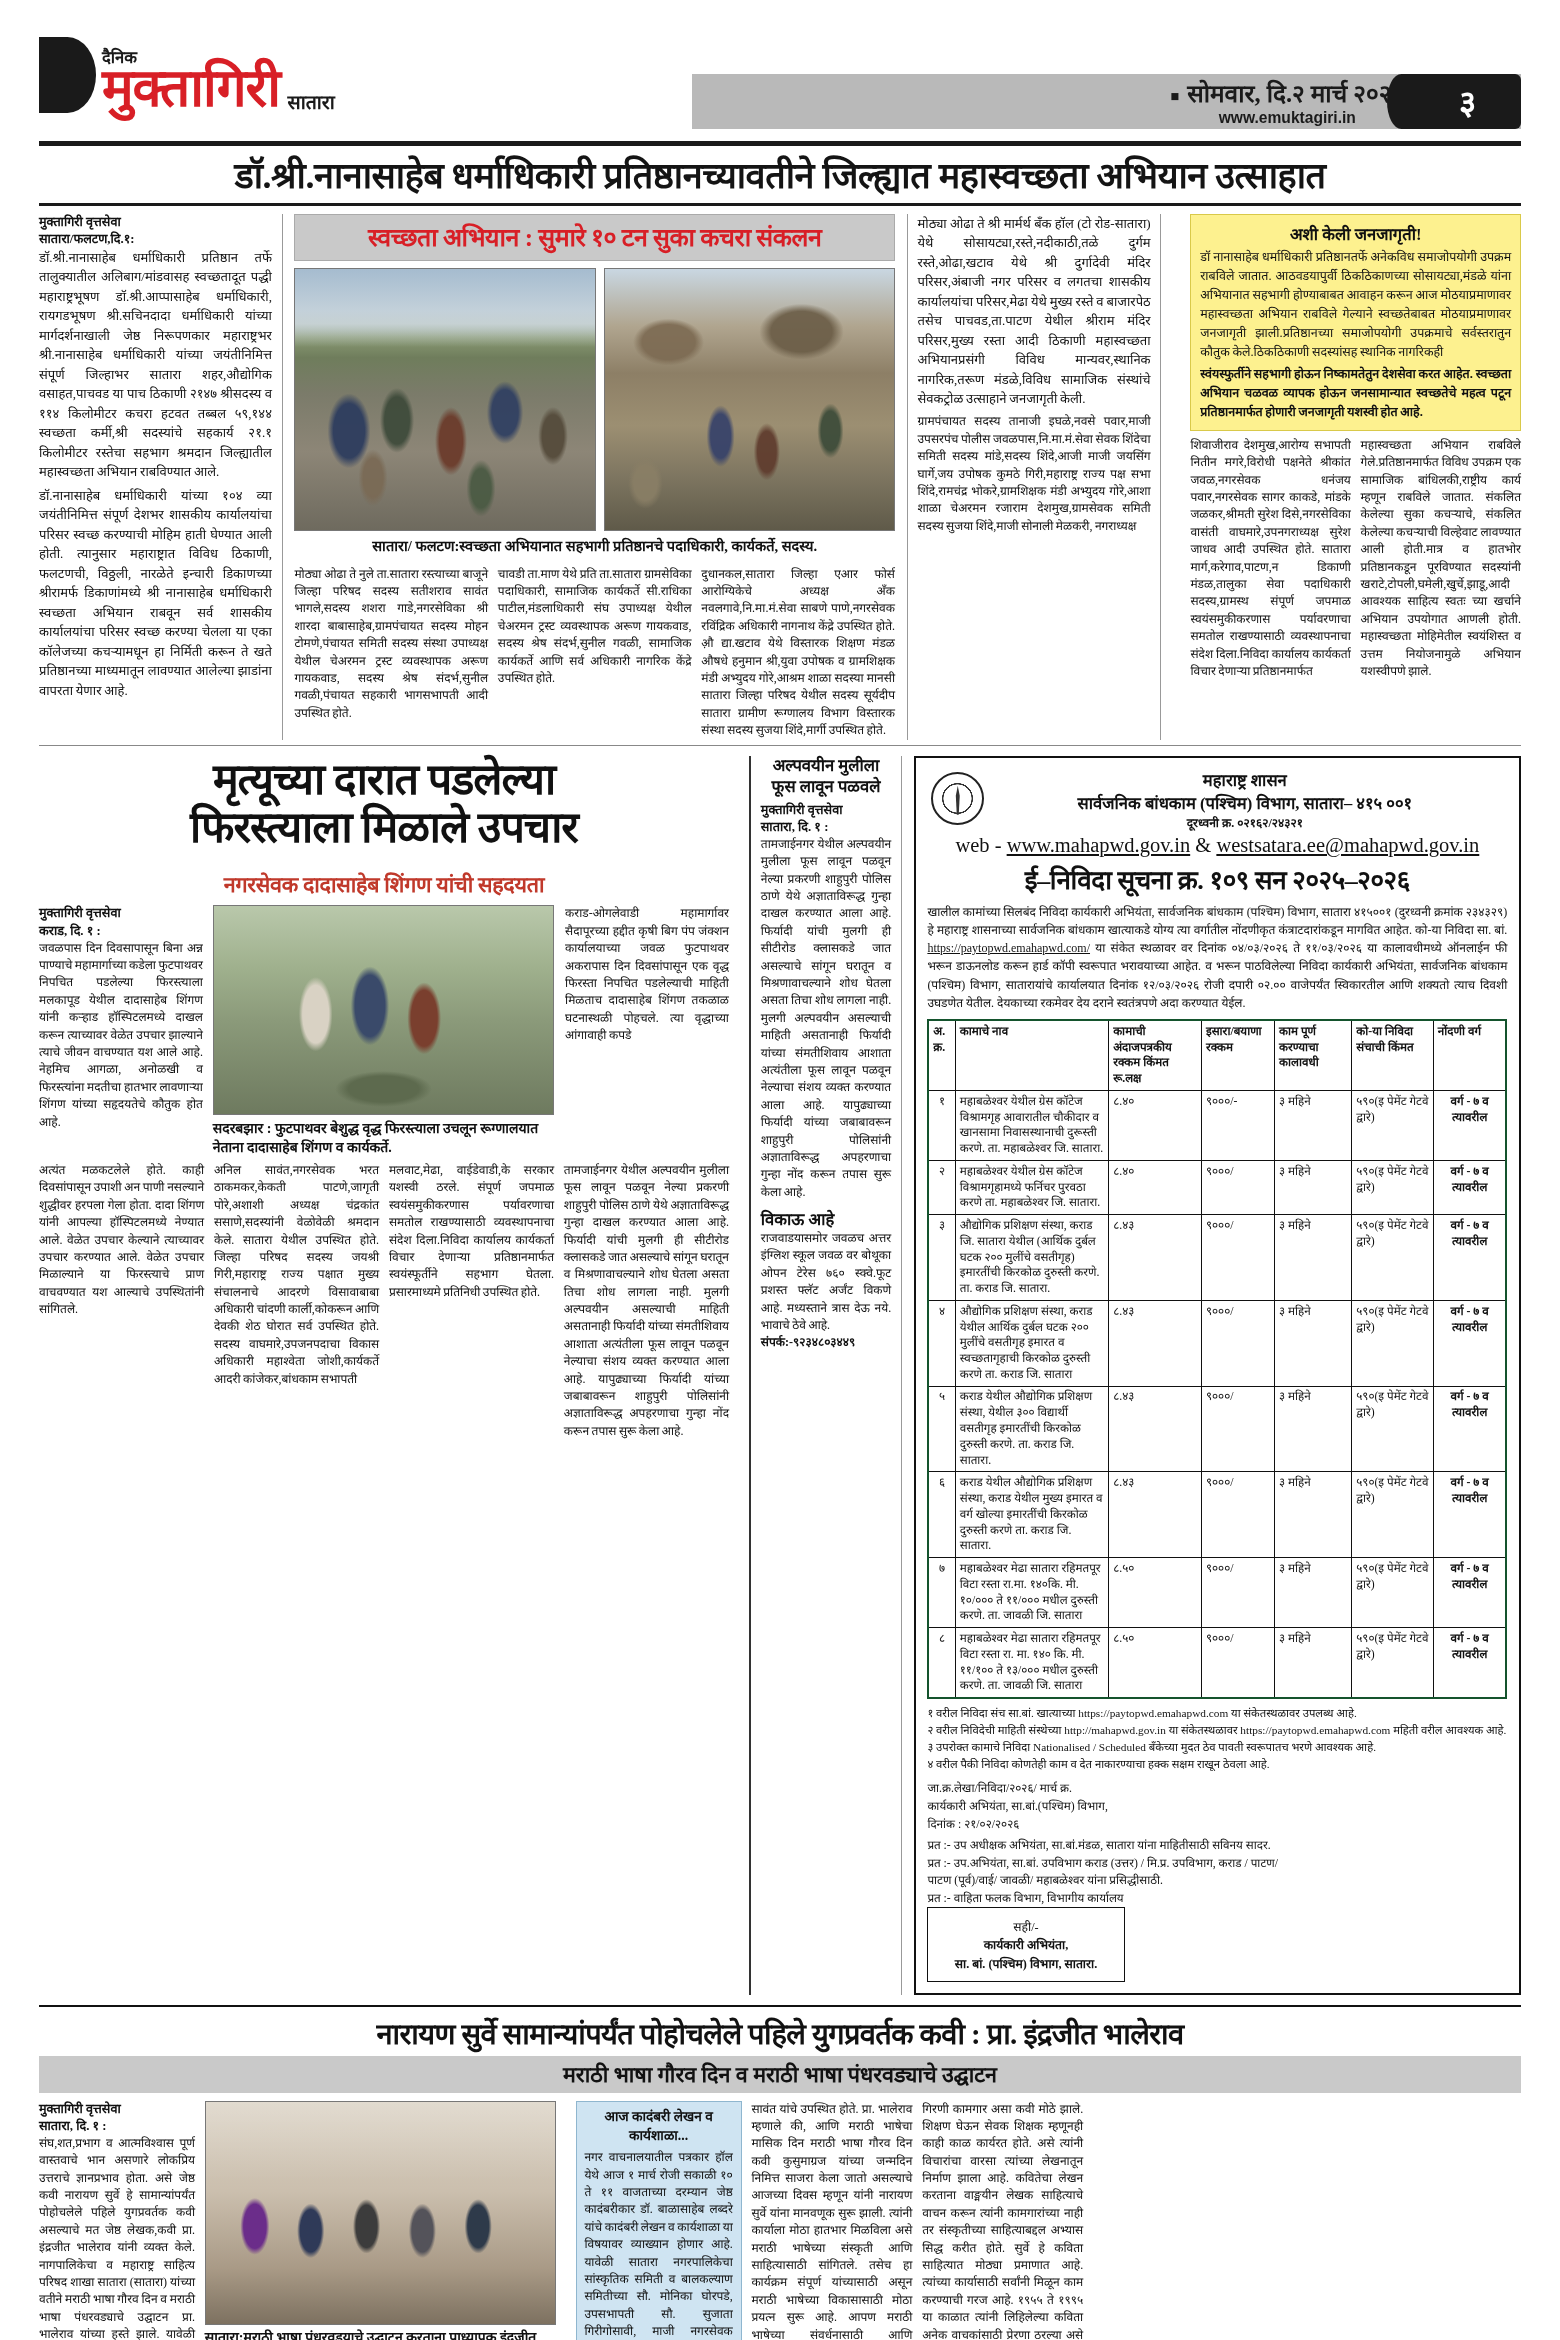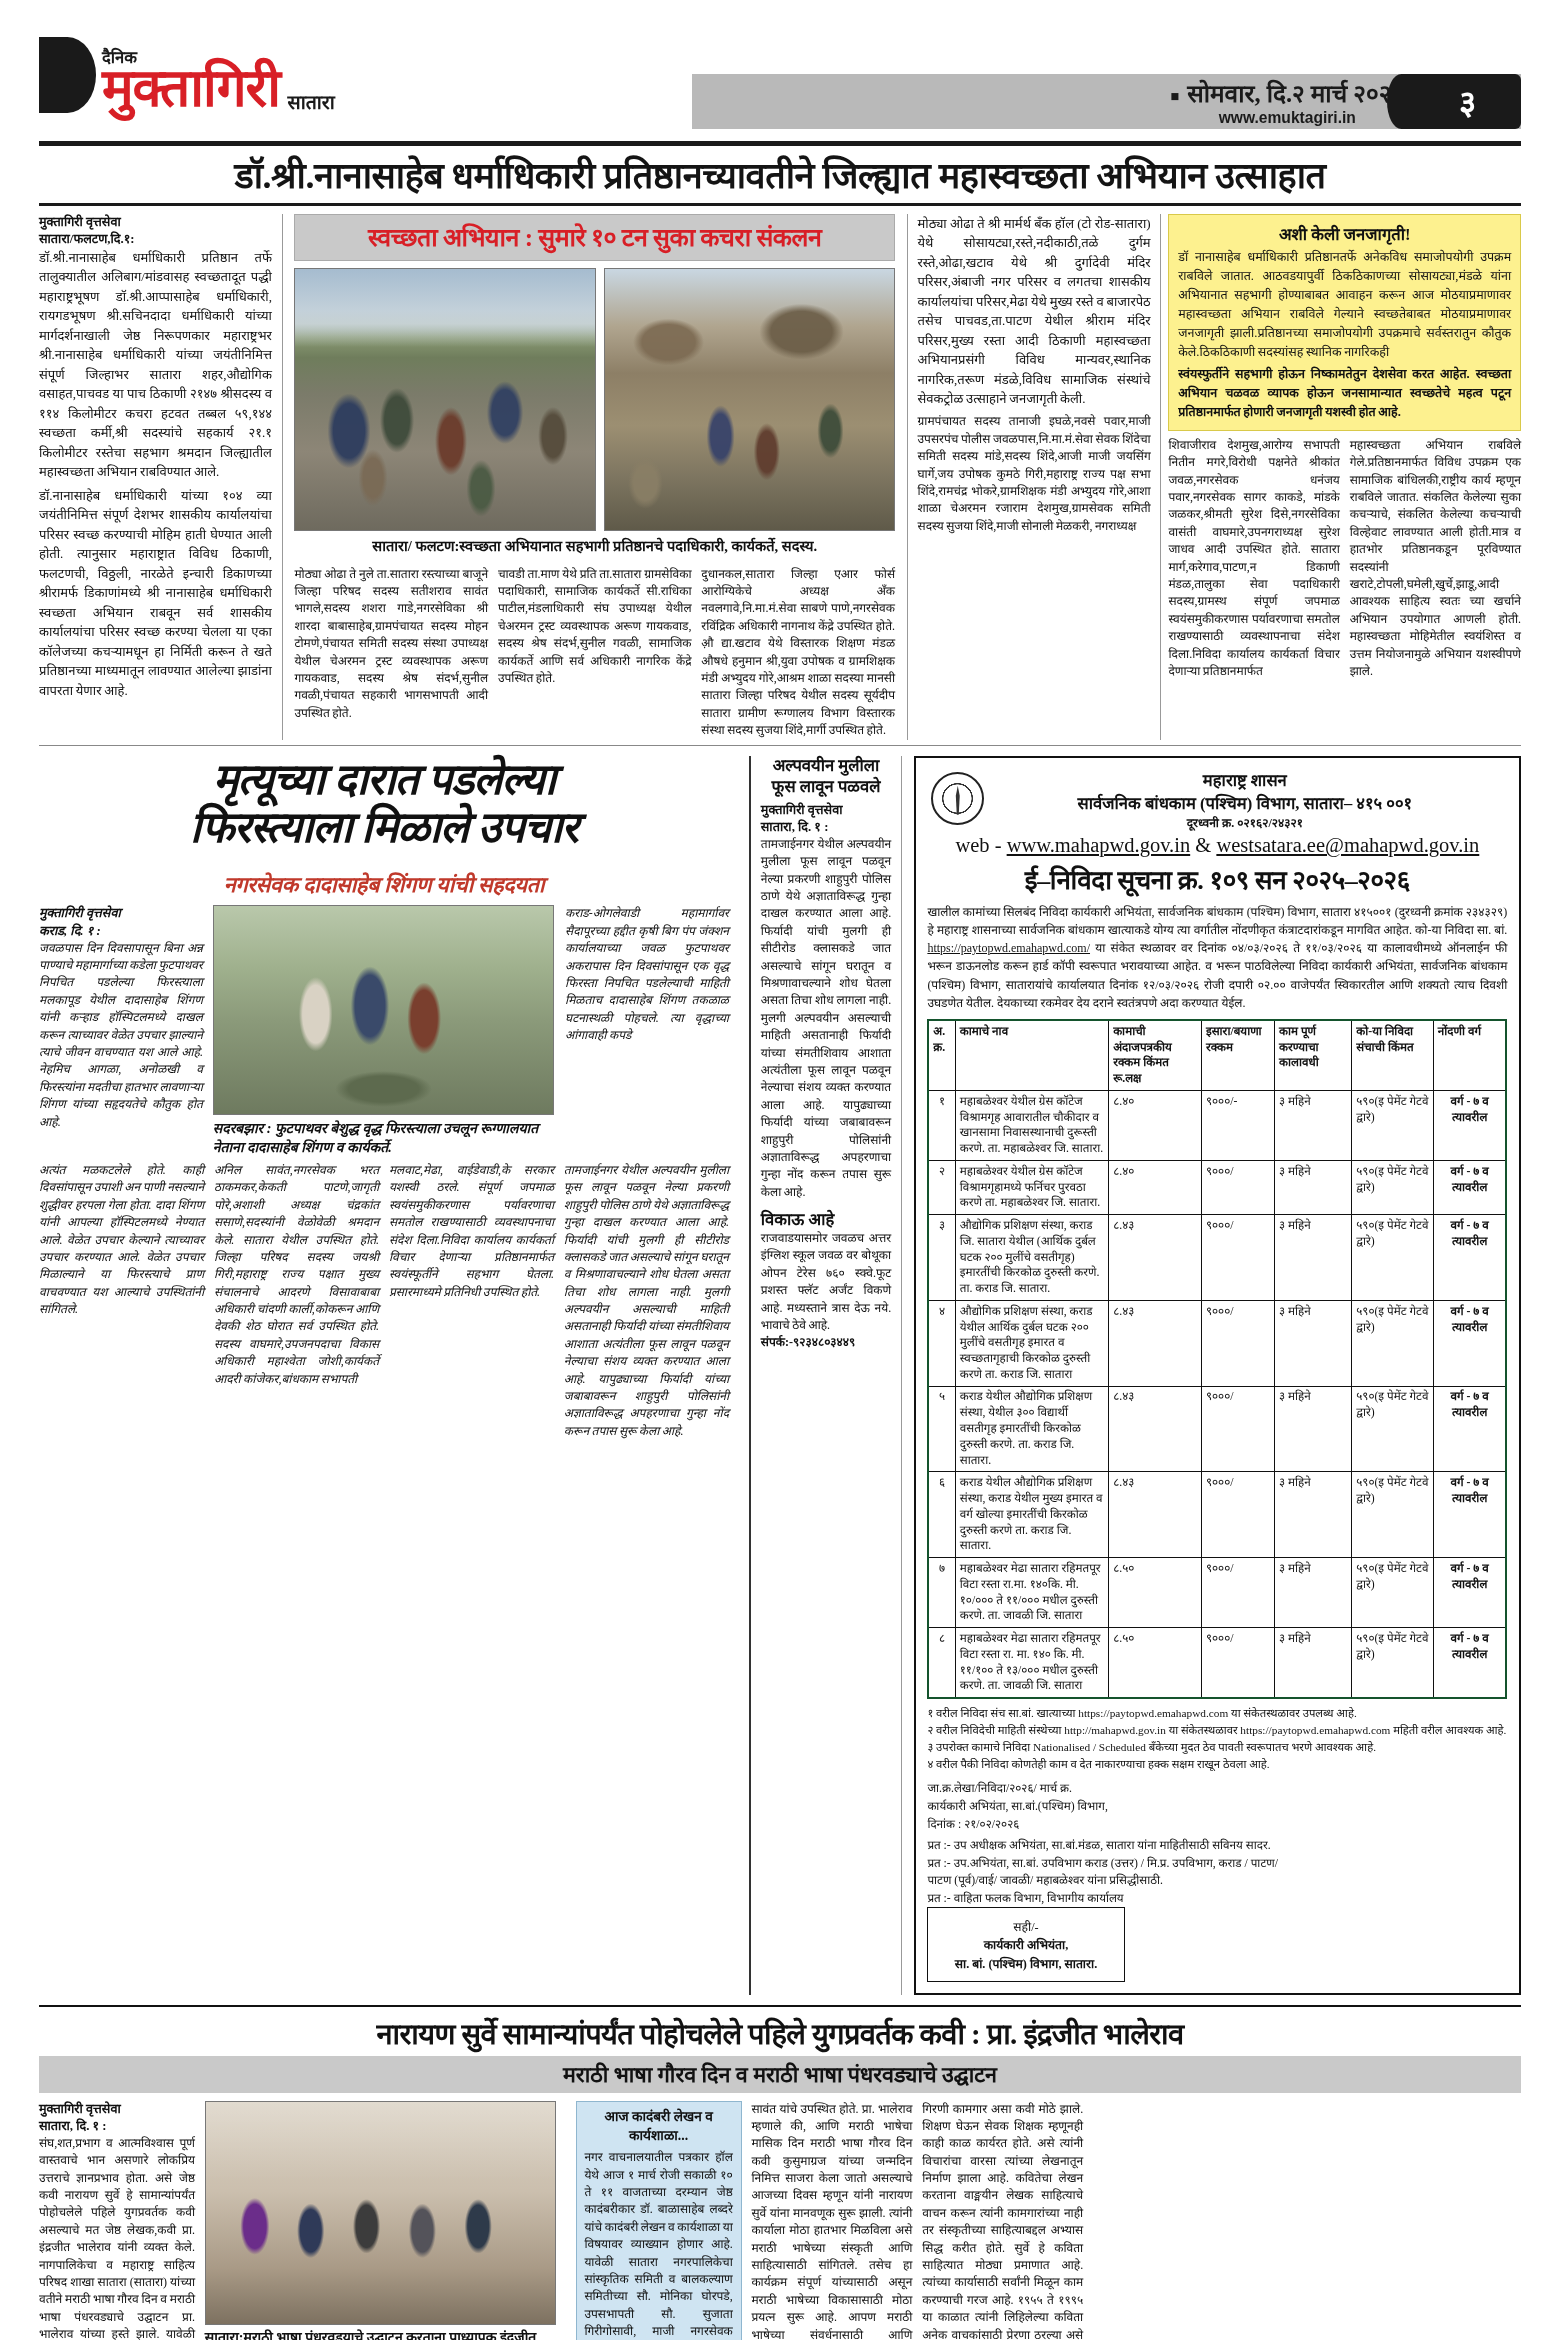--- a/index.html
+++ b/index.html
@@ -59,21 +59,21 @@
     font-size: 36px; font-weight: bold; letter-spacing: -0.5px;
     line-height: 1.15; color: #141414; white-space: nowrap;
   }
   .rule-med { height: 2.9px; background: #1a1a1a; margin: 3.9px 39px 0 39px; }
 
   
   .top-sec { display: flex; margin: 7.8px 39px 0 39px; gap: 0; }
   .col-news-a { width: 244px; padding-right: 9.8px; border-right: 1px solid #999; }
   .col-mid { width: 624px; padding: 0 11.7px; }
   .col-news-b { width: 254px; padding: 0 9.8px; border-left: 1px solid #999;}
-  .col-yellow { width: 361px; padding-left: 7px; border-left: 1px solid #999;}
+  .col-yellow { width: 361px; padding-left: 29px; border-left: 1px solid #999;}
 
   .byline { font-size: 12.7px; font-weight: bold; line-height: 1.35; text-align:left; }
   .body-txt {
     font-size: 13px; line-height: 1.5; text-align: justify;
     hyphens: auto; word-spacing: -0.5px;
   }
   .body-txt.small { font-size: 12px; line-height: 1.45; }
 
   .redbar {
     background: #c9c9c9; color: #d81f26; font-weight: bold;
@@ -136,21 +136,21 @@
   .yb-tail { font-weight: bold; }
 
   
   .under-cols { display:flex; gap:9.8px; margin-top: 5.9px; }
   .under-cols .uc { flex:1; }
 
   .rule-thin { height: 1px; background: #888; margin: 7.8px 39px 0 39px; }
 
   
   .sec2 { display:flex; margin: 9.8px 39px 0 39px; }
-  .s2-left { width: 712px; padding-right: 20px; border-right: 2px solid #333; font-style: italic;}
+  .s2-left { width: 712px; padding-right: 20px; border-right: 2px solid #333;}
   .s2-mid  { width: 151px; padding: 0 9.8px; border-right: 1px solid #999;}
   .s2-right{ width: 619px; padding-left: 11.7px;}
 
   .h2 {
     font-size: 43px; font-weight: bold; line-height: 1.12; text-align:center;
     letter-spacing: -1px; color:#111;
   }
   .h2-sub {
     font-size: 21.5px; font-weight: bold; color:#c0392b; text-align:center;
     margin-top: 16px; letter-spacing:-0.3px;

